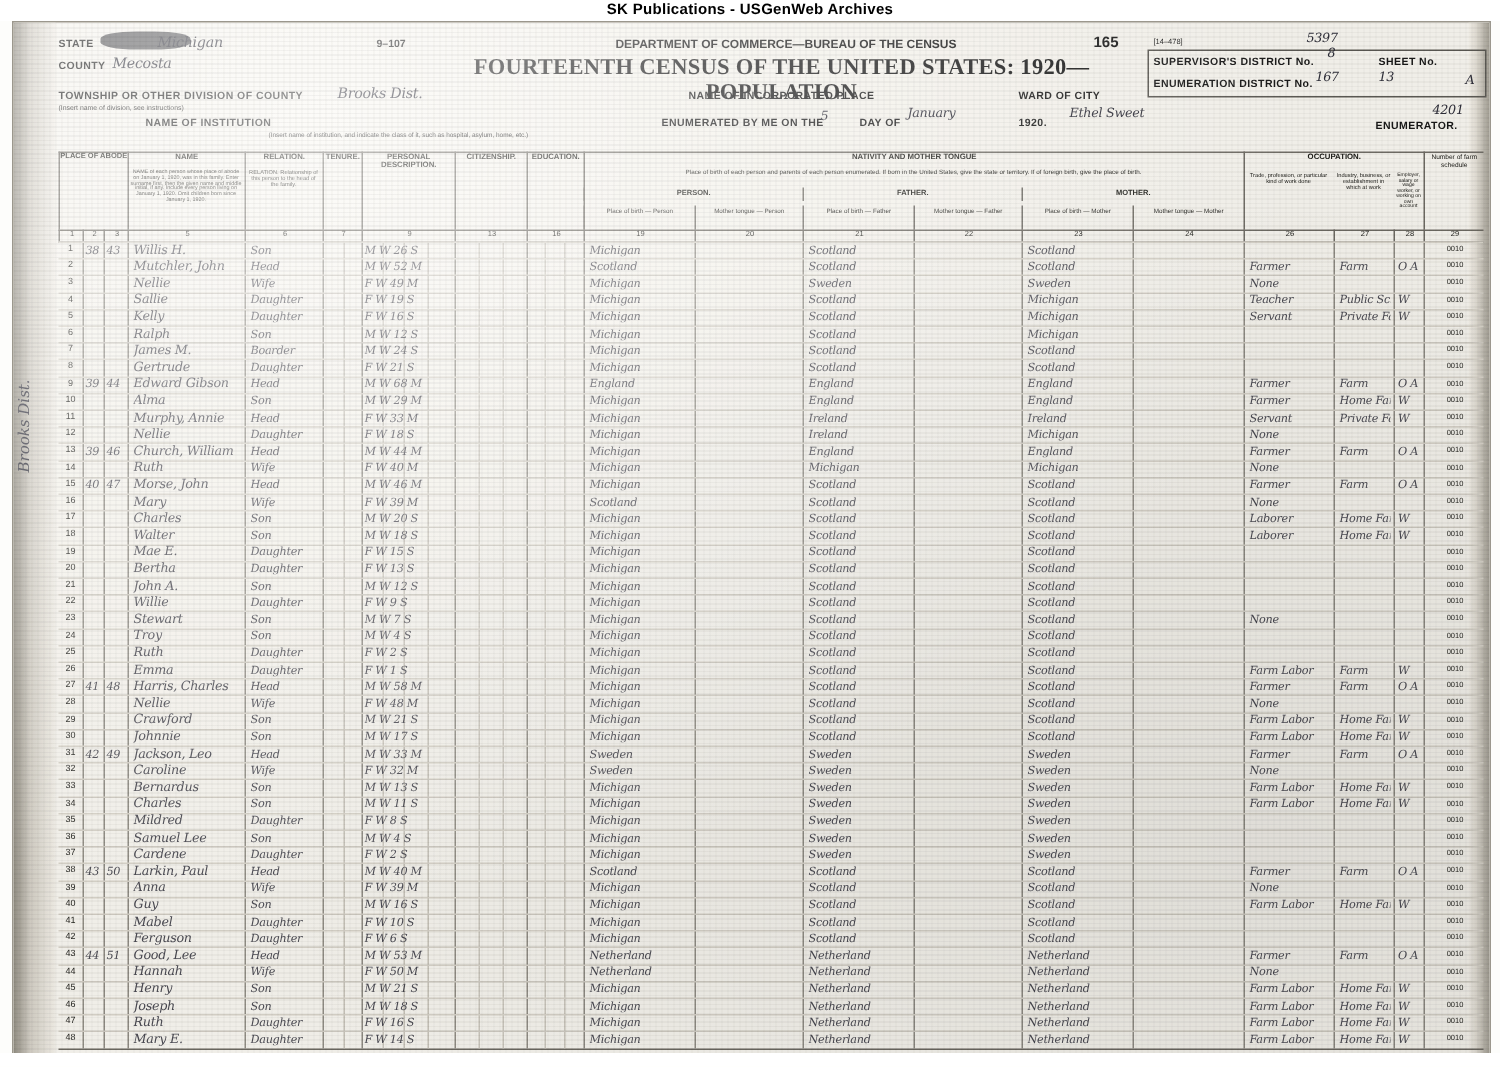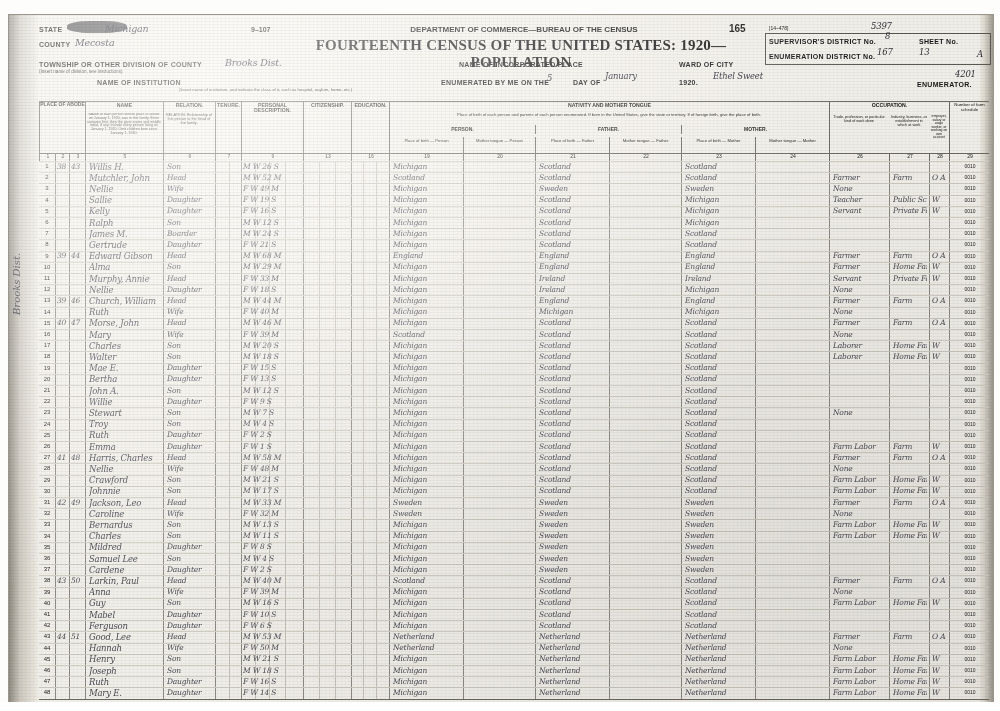--- a/index.html
+++ b/index.html
@@ -67,20 +67,21 @@
             font-size:10px;color:#3a3a44;white-space:nowrap;}
 
   .blotch{position:absolute;background:rgba(40,40,45,.75);border-radius:40%;}
   .bottombar{position:absolute;left:0;bottom:0;width:1000px;height:9px;background:#ffffff;}
 </style>
 </head>
 <body>
 
 <div id="page">
 
+  <div class="banner">SK Publications - USGenWeb Archives</div>
 
   <div class="sheet">
     <div class="edge"></div>
     <div class="edge2"></div>
 
     <div class="hdr">
 
       <div class="hline lab" style="left:0px;top:9px;">STATE</div>
       <div class="blotch" style="left:28px;top:4px;width:60px;height:12px;"></div>
       <span class="w b" style="left:66px;top:6px;">Michigan</span>

